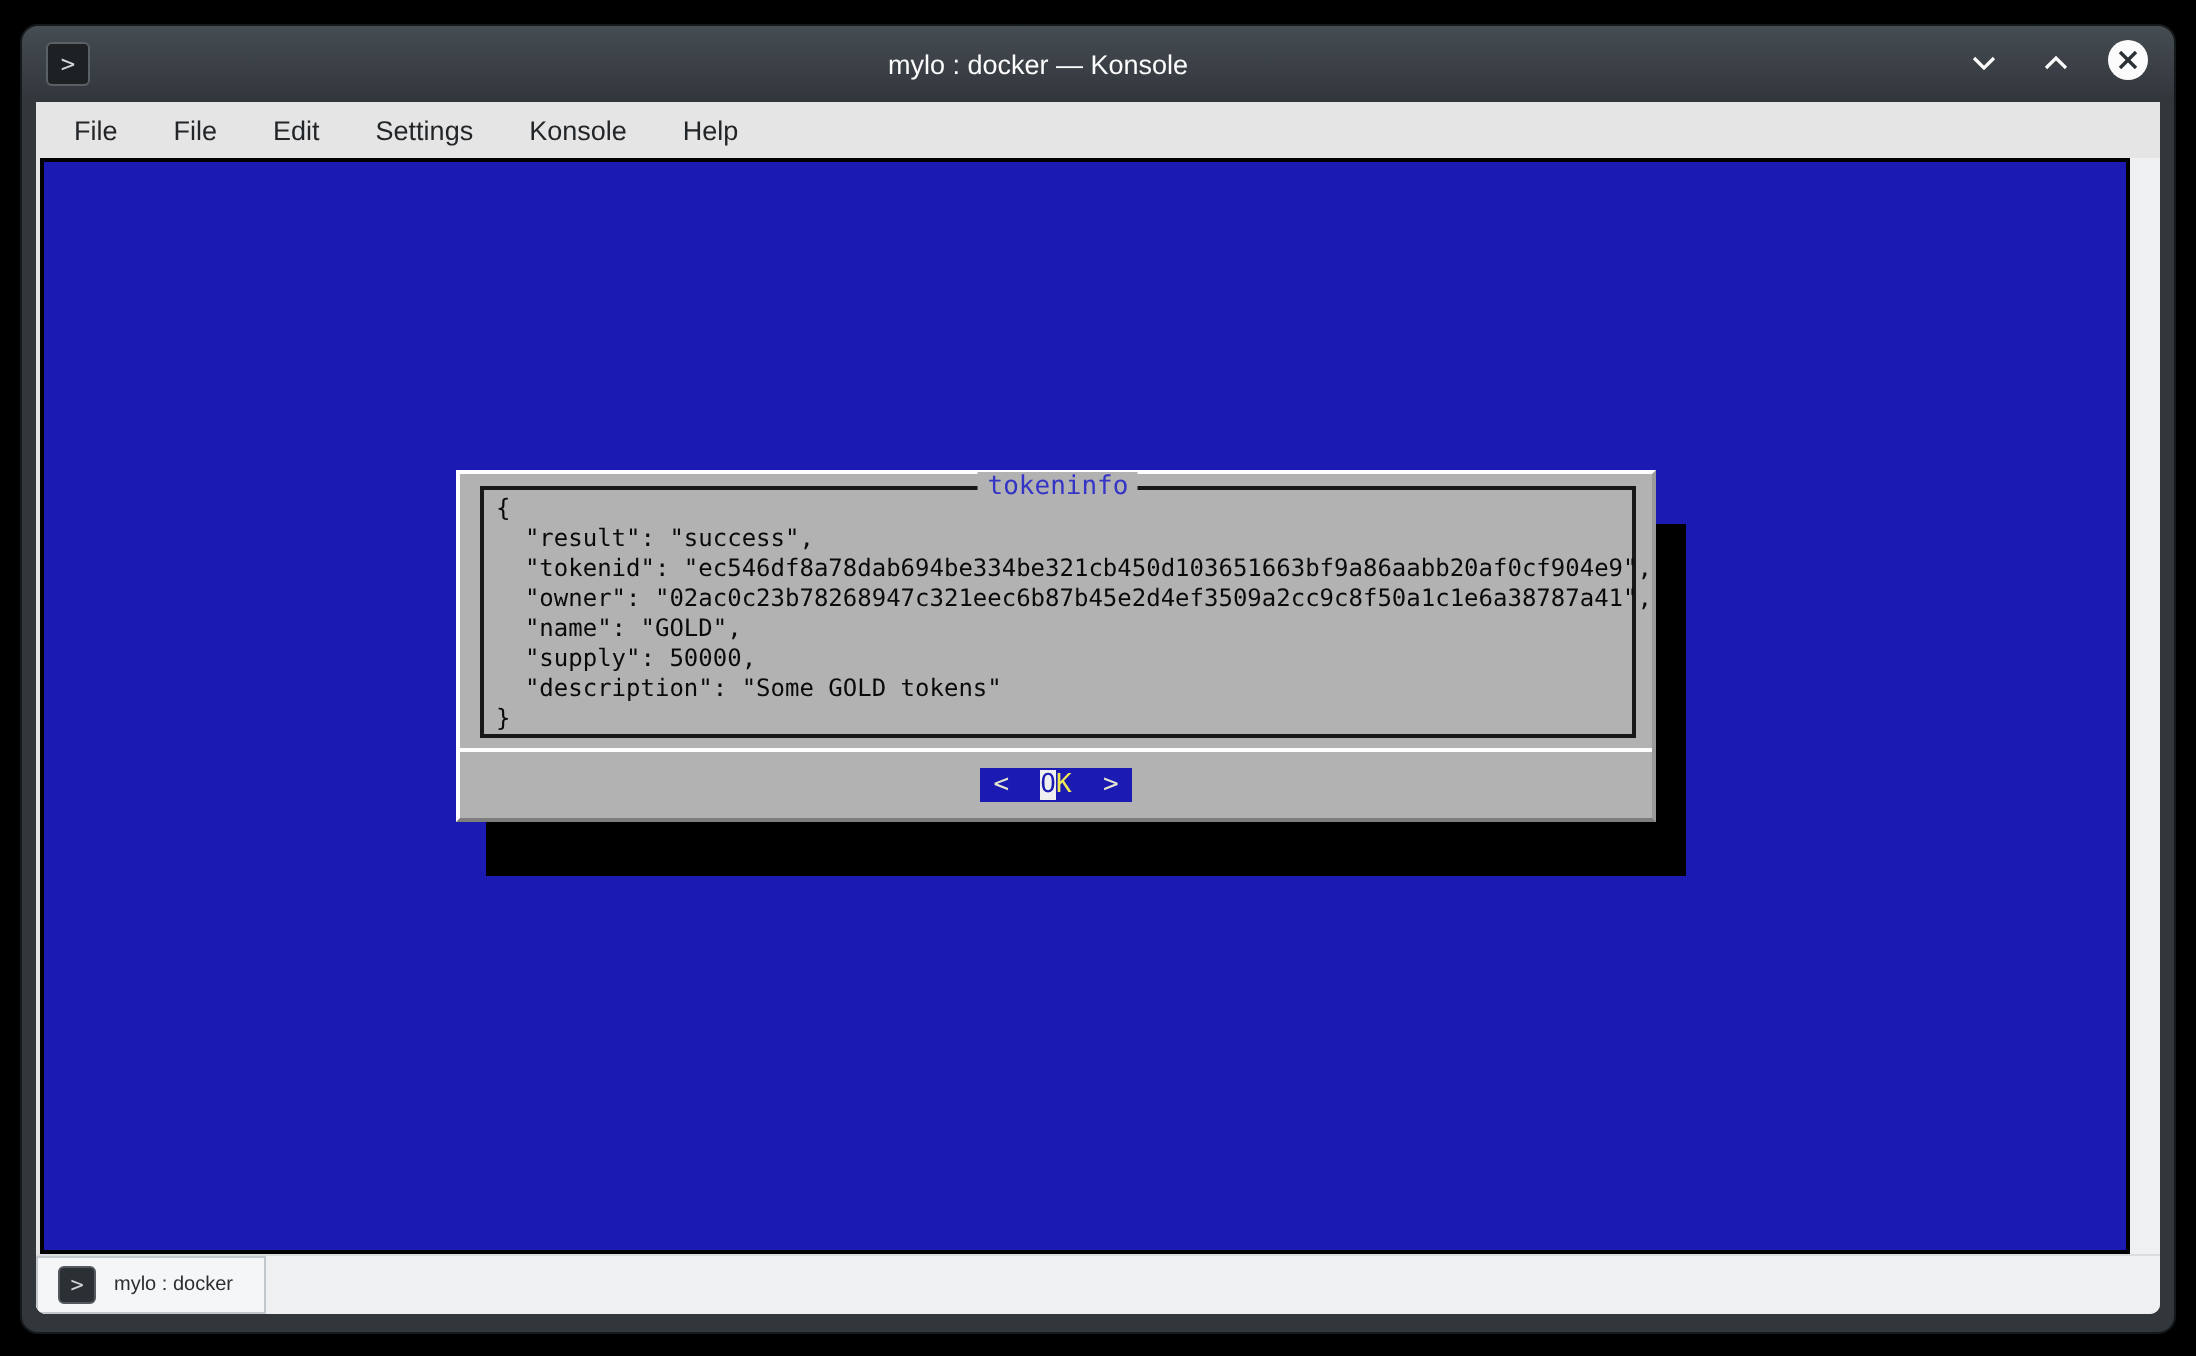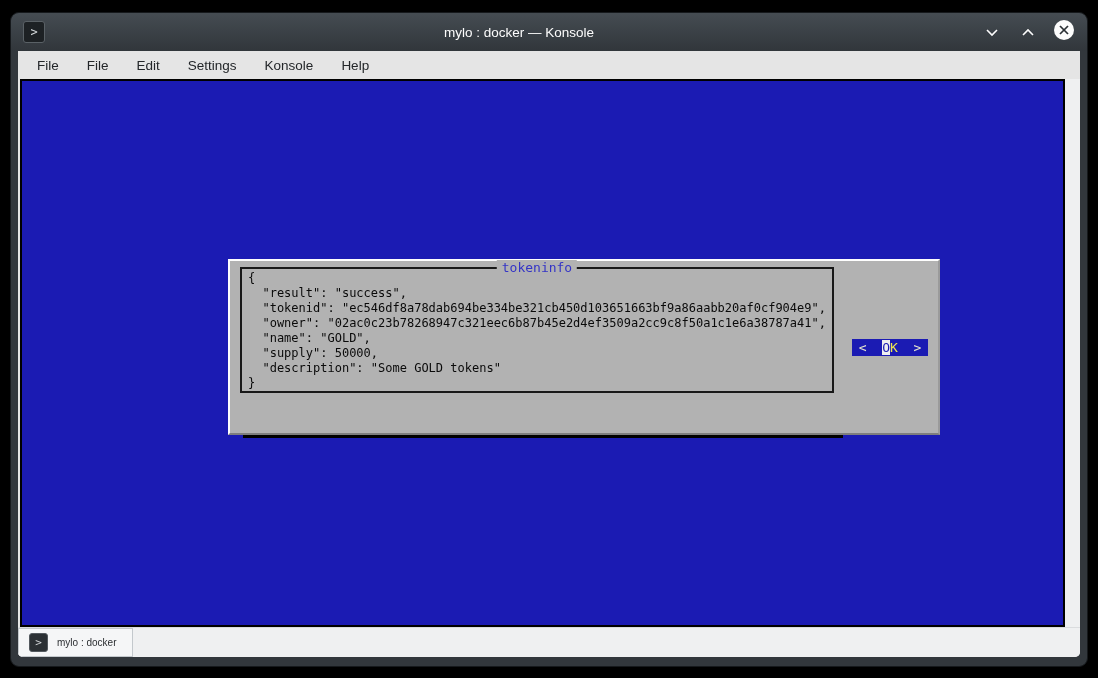--- a/index.html
+++ b/index.html
@@ -97,29 +97,29 @@
 
   
   .dlg-shadow {
     position: absolute;
     left: 221px; top: 181px;
     width: 600px; height: 176px;
     background: #000;
   }
   .dialog {
     position: absolute;
-    left: 206px; top: 178px;
-    width: 712px; height: 176px;
+    left: 206px; top: 154px;
+    width: 600px; height: 176px;
     background: #b2b2b2;
     border-top: 2px solid #fefefe;
     border-left: 2px solid #fefefe;
     border-right: 2px solid #9a9a9a;
     border-bottom: 2px solid #7e7e7e;
     display: flex;
-    flex-direction: row;
+    flex-direction: column;
   }
   .dlg-text-box {
     position: relative;
     margin: 6px 8px 0 10px;
     height: 126px;
     border: 2px solid #181818;
   }
   .dlg-title {
     position: absolute;
     top: -9px; left: 50%;

